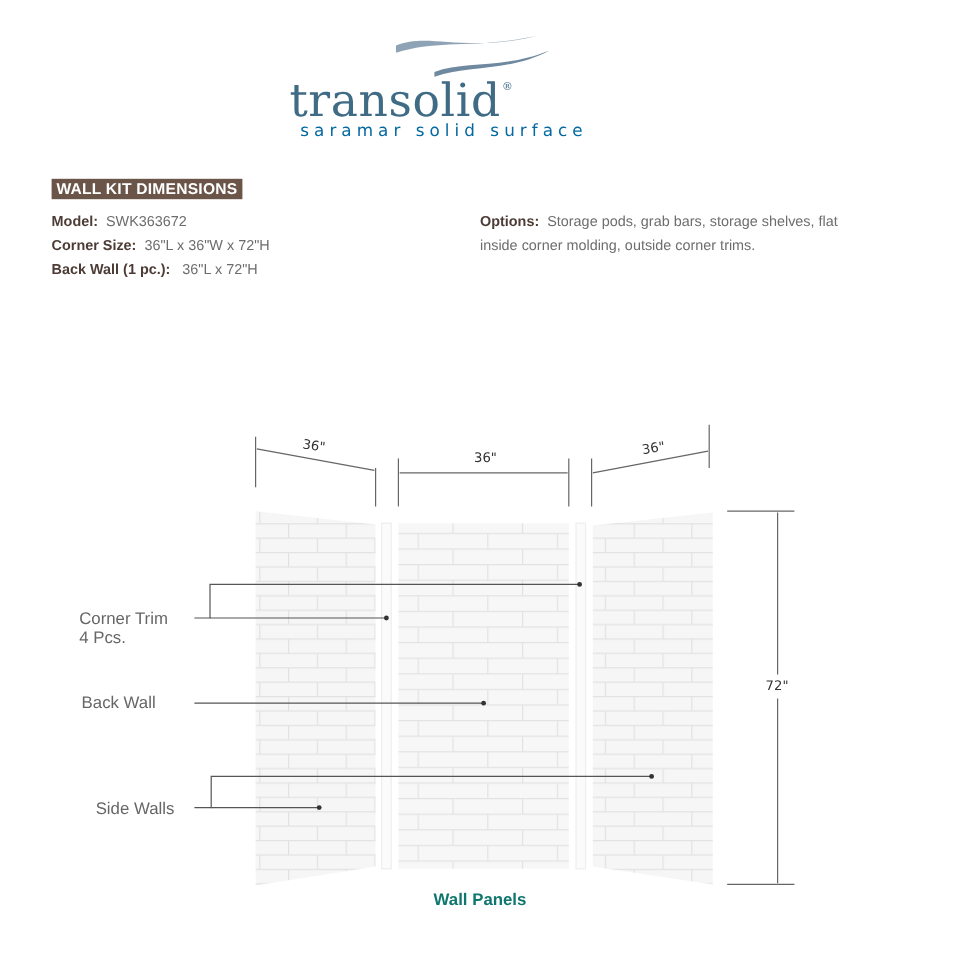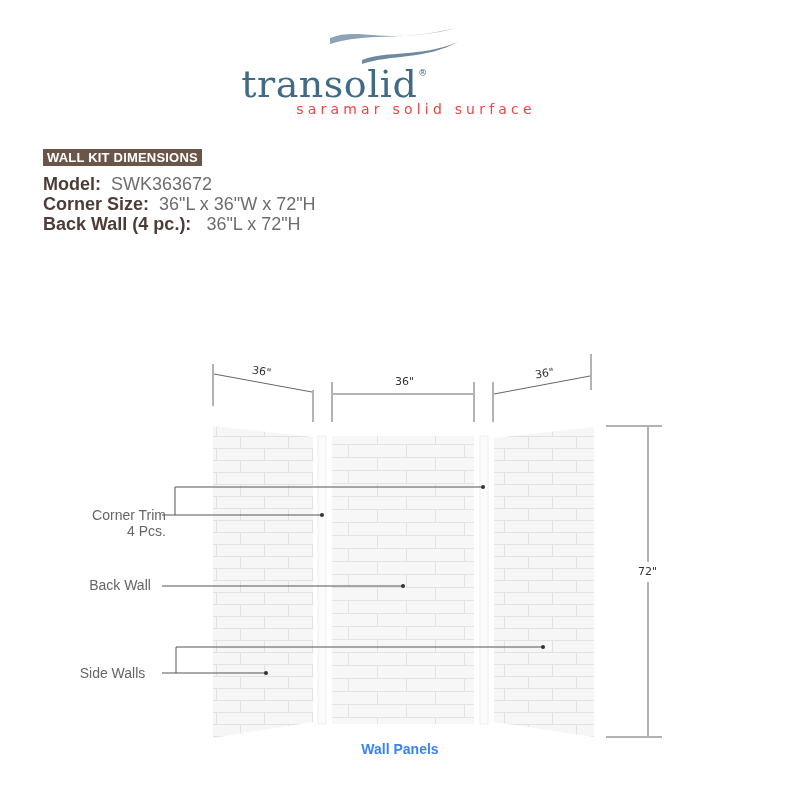--- a/index.html
+++ b/index.html
@@ -1,51 +1,52 @@
 <!DOCTYPE html>
 <html><head>
   <meta charset="utf-8">
   <style>
     html, body { margin:0; padding:0; background:#ffffff; }
     body { width:800px; height:800px; position:relative; overflow:hidden; font-family:"Liberation Sans", sans-serif; }
     .abs { position:absolute; }
     .logo-word { left:0; width:668px; top:62px; text-align:center; font-family:"DejaVu Serif", serif; font-size:38px; color:#3f6b85; letter-spacing:0.5px; }
     .logo-word sup { font-size:9px; vertical-align:top; position:relative; top:6px; left:1px; }
-    .logo-tag { left:0; width:740px; top:101px; text-align:center; font-family:"DejaVu Sans", sans-serif; font-size:14px; color:#ef4444; letter-spacing:4.2px;margin-left:46px; }
+    .logo-tag { left:0; width:740px; top:101px; text-align:center; font-family:"DejaVu Sans", sans-serif; font-size:14px; color:#0369a1; letter-spacing:4.2px; }
     .section-title { left:43px; top:149px; background:#6b5549; color:#fff; font-weight:bold; font-size:13px; padding:1px 4px; letter-spacing:0.2px;text-align:right; }
-    .spec { font-size:18px; color:#5a4a44; line-height:20px; }
+    .spec { font-size:12px; color:#5a4a44; line-height:20px; }
     .spec b { color:#4d3c36; }
     .spec span.v { color:#6d6d6d; }
     .left-specs { left:43px; top:174px; }
     .right-specs { left:400px; top:174px; width:320px; }
-    .callout { font-size:14px; color:#666; text-align:right; }
+    .callout { font-size:14px; color:#666; text-align:left; }
     .dim-label { font-family:"DejaVu Sans", sans-serif; font-size:11px; color:#333; }
-    .caption { left:300px; width:200px; top:741px; text-align:center; font-weight:bold; font-size:14px; color:#3b82f6; }
+    .caption { left:300px; width:200px; top:741px; text-align:center; font-weight:bold; font-size:14px; color:#0f766e; }
   </style>
 </head>
 <body>
 
 <div>
   <svg class="abs" style="left:328px;top:24px" width="135" height="42">
     <path d="M2,14 C30,2 60,22 128,4 C70,18 40,8 2,20 Z" fill="#8ea3b5"></path>
     <path d="M34,36 C60,26 90,34 130,18 C96,36 64,30 34,40 Z" fill="#6f8aa0"></path>
   </svg>
   <div class="abs logo-word"><span>transolid</span><sup>®</sup></div>
   <div class="abs logo-tag">saramar solid surface</div>
 </div>
 
 <div class="abs section-title">WALL KIT DIMENSIONS</div>
 
 <div class="abs spec left-specs">
   <div><b>Model:</b>&nbsp; <span class="v">SWK363672</span></div>
   <div><b>Corner Size:</b>&nbsp; <span class="v">36"L x 36"W x 72"H</span></div>
-  <div><b>Back Wall (4 pc.):</b>&nbsp;&nbsp; <span class="v">36"L x 72"H</span></div>
+  <div><b>Back Wall (1 pc.):</b>&nbsp;&nbsp; <span class="v">36"L x 72"H</span></div>
 </div>
 
 <div class="abs spec right-specs">
+  <div><b>Options:</b>&nbsp; <span class="v">Storage pods, grab bars, storage shelves, flat inside corner molding, outside corner trims.</span></div>
 </div>
 
 <svg class="abs" style="left:0;top:340px" width="800" height="400">
   <defs>
     <pattern id="brickA" width="58" height="26" patternUnits="userSpaceOnUse">
       <rect width="58" height="26" fill="#f7f7f7"></rect>
       <path d="M0,0.5H58 M0,13.5H58 M0.5,0V13 M29.5,13V26" stroke="#e3e3e3" stroke-width="1" fill="none"></path>
     </pattern>
     <pattern id="brickB" width="48" height="24" patternUnits="userSpaceOnUse">
       <rect width="48" height="24" fill="#f6f6f6"></rect>
@@ -104,16 +105,16 @@
 
 <div class="abs dim-label" style="left:252px;top:365px;transform:rotate(9deg)">36"</div>
 <div class="abs dim-label" style="left:395px;top:375px">36"</div>
 <div class="abs dim-label" style="left:535px;top:367px;transform:rotate(-9deg)">36"</div>
 <div class="abs dim-label" style="left:636px;top:565px;background:#fff;padding:0 2px">72"</div>
 
 <div class="abs callout" style="left:66px;top:507px;width:100px">
   <div>Corner Trim</div>
   <div>4 Pcs.</div>
 </div>
-<div class="abs callout" style="left:80px;top:577px;width:80px;text-align:center">Back Wall</div>
+<div class="abs callout" style="left:68px;top:577px;width:80px;text-align:left">Back Wall</div>
 <div class="abs callout" style="left:70px;top:665px;width:85px;text-align:center">Side Walls</div>
 
 <div class="abs caption">Wall Panels</div>
 
 </body></html>

